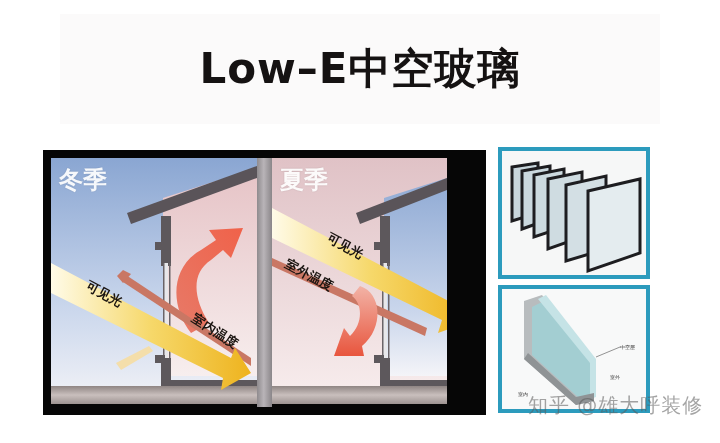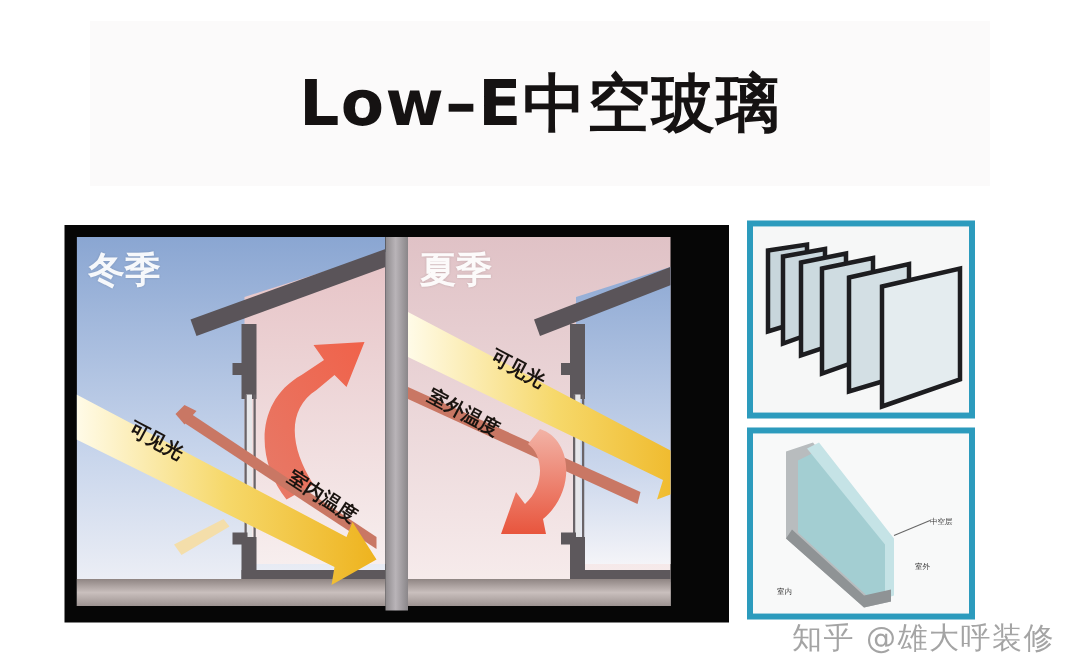--- a/index.html
+++ b/index.html
@@ -44,21 +44,21 @@
     background: #f7f8f8; overflow: hidden;
   }
   .photo-box.top { top: 147px; height: 132px; }
   .photo-box.bottom { top: 285px; height: 128px; }
   .photo-box svg { position: absolute; left: 0; top: 0; }
   .tiny-label {
     position: absolute; font-size: 5px; color: #333; white-space: nowrap;
   }
 
   .watermark {
-    position: absolute; left: 528px; top: 412px; font-size: 20px;
+    position: absolute; left: 528px; top: 392px; font-size: 20px;
     color: rgba(90,90,90,0.55); letter-spacing: 1px; white-space: nowrap; text-align: right;
   }
 </style>
 </head>
 <body>
 
 <div class="title">
   <span>Low–E中空玻璃</span>
 </div>
 

